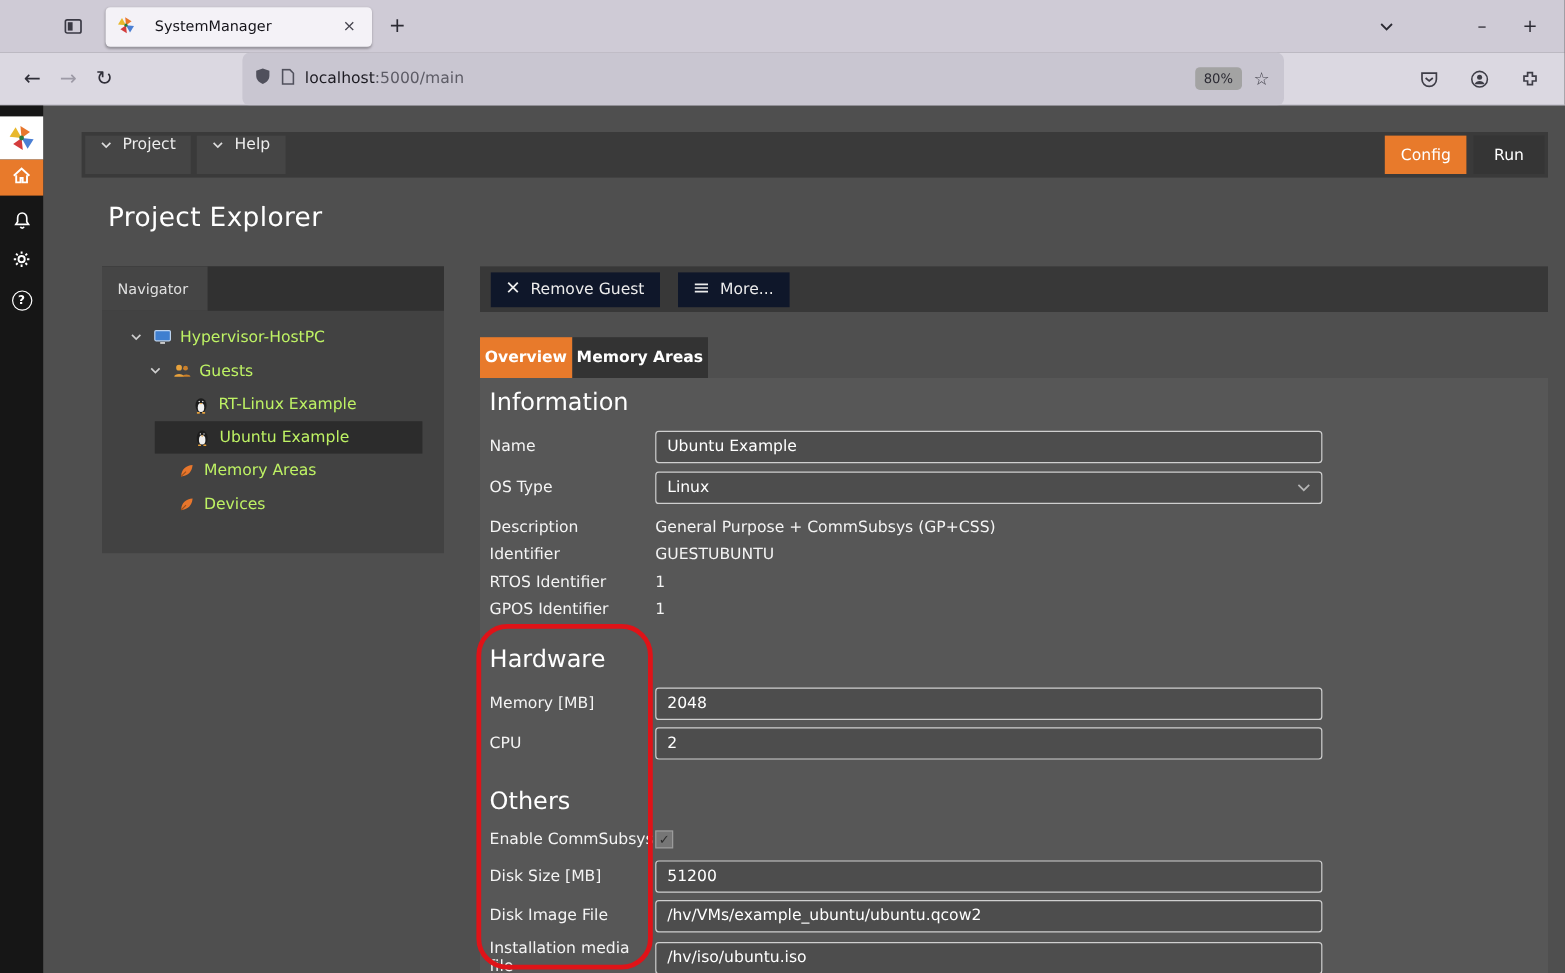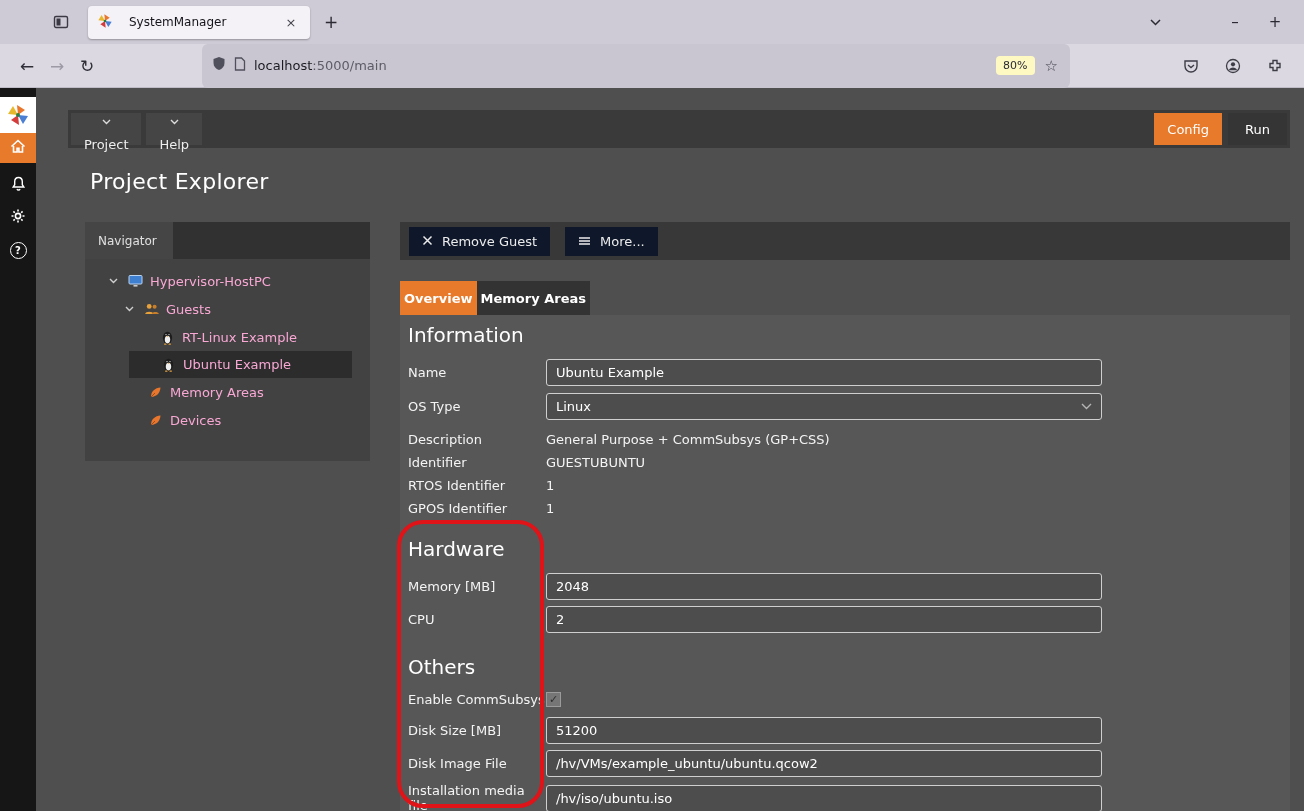--- a/index.html
+++ b/index.html
@@ -32,57 +32,57 @@
   .navbar { height:44px; background:#dbd8e1; border-bottom:1px solid #bfbcc7;
     display:flex; align-items:center; padding:0 12px; }
   .nav-btn { width:30px; height:30px; display:flex; align-items:center; justify-content:center;
     font-size:17px; color:#2f2e38; border-radius:4px; }
   .nav-btn.disabled { color:#9d9aa6; }
   .urlbar { margin-left:100px; width:868px; height:44px; background:#c9c6d1; border-radius:6px;
     display:flex; align-items:center; gap:8px; padding:0 10px; }
   .url-text { flex:1; font-size:13px; white-space:nowrap; overflow:hidden; }
   .url-host { color:#1c1b22; }
   .url-path { color:#5d5c66; }
-  .zoom-badge { background:#fef9c3; border-radius:4px; font-size:11px; color:#2b2a33; padding:3px 7px; }
+  .zoom-badge { background:#a3a3a3; border-radius:4px; font-size:11px; color:#2b2a33; padding:3px 7px; }
   .star-btn { font-size:15px; color:#43424c; padding:0 2px; }
   .navbar-right { margin-left:auto; display:flex; gap:12px; align-items:center; padding-right:2px; }
 
   
   .app { position:absolute; top:88px; left:0; width:1304px; height:723px; background:#4f4f4f; }
 
   .rail { position:absolute; left:0; top:0; width:36px; height:723px; background:#161616;
     display:flex; flex-direction:column; align-items:center; }
   .rail-logo { width:36px; height:36px; background:#ffffff; margin-top:9px;
     display:flex; align-items:center; justify-content:center; }
   .rail-btn { width:36px; height:30px; display:flex; align-items:center; justify-content:center; color:#fff; }
   .rail-btn.active { background:#e87a2b; }
   .rail-gap { height:8px; }
   .q-circle { width:17px; height:17px; border:1.5px solid #fff; border-radius:50%;
     display:flex; align-items:center; justify-content:center; font-size:10px; font-weight:bold; color:#fff; }
 
   .menustrip { position:absolute; left:68px; top:22px; width:1222px; height:38px; background:#3a3a3a;
     display:flex; align-items:center; padding:0 3px; gap:5px; }
   .menu-btn { height:32px; padding:0 13px; background:#454545; color:#ededed; font-size:13px;
-    display:flex; align-items:center; gap:9px;flex-direction:column; }
+    display:flex; align-items:flex-start; gap:9px; }
   .strip-spacer { flex:1; }
   .config-btn { height:32px; padding:0 13px; background:#e87a2b; color:#fff; font-size:13px;
     display:flex; align-items:center; margin-right:1px; }
   .run-btn { height:32px; padding:0 17px; background:#353535; color:#fff; font-size:13px;
     display:flex; align-items:center; }
 
   .page-title { position:absolute; left:90px; top:81px; font-size:22px; font-weight:500; color:#fff;
     letter-spacing:.3px; }
 
   .navigator { position:absolute; left:85px; top:134px; width:285px; height:239px; background:#424242;
     display:flex; flex-direction:column; }
   .nav-head { height:37px; background:#313131; display:flex;align-items:center; }
   .nav-head-tab { width:88px; height:37px; background:#454545; color:#e0e0e0; font-size:12px;
     display:flex; align-items:center; padding-left:13px; }
   .tree { flex:1; padding-top:8px; }
-  .trow { height:28px; display:flex; align-items:center; font-size:13px; color:#f9a8d4; }
+  .trow { height:28px; display:flex; align-items:center; font-size:13px; color:#bef264; }
   .trow .chev { width:16px; display:flex; justify-content:center; color:#cfcfcf; margin-right:6px; }
   .trow .ticon { width:16px; height:16px; margin-right:7px; display:flex; align-items:center; justify-content:center; }
   .t0 { padding-left:20px; } .t1 { padding-left:36px; } .t1b { padding-left:62px; } .t2 { padding-left:74px; }
   .trow.sel { background:#2c2c2c; margin-left:44px; margin-right:18px; padding-left:31px; height:27px; }
 
   .rtoolbar { position:absolute; left:400px; top:134px; width:890px; height:38px; background:#383838;
     display:flex; align-items:center; gap:15px; padding:0 9px; }
   .tool-btn { height:29px; padding:0 13px; background:#0f172a; color:#ececec; font-size:13px;
     display:flex; align-items:center; gap:9px; }
 

